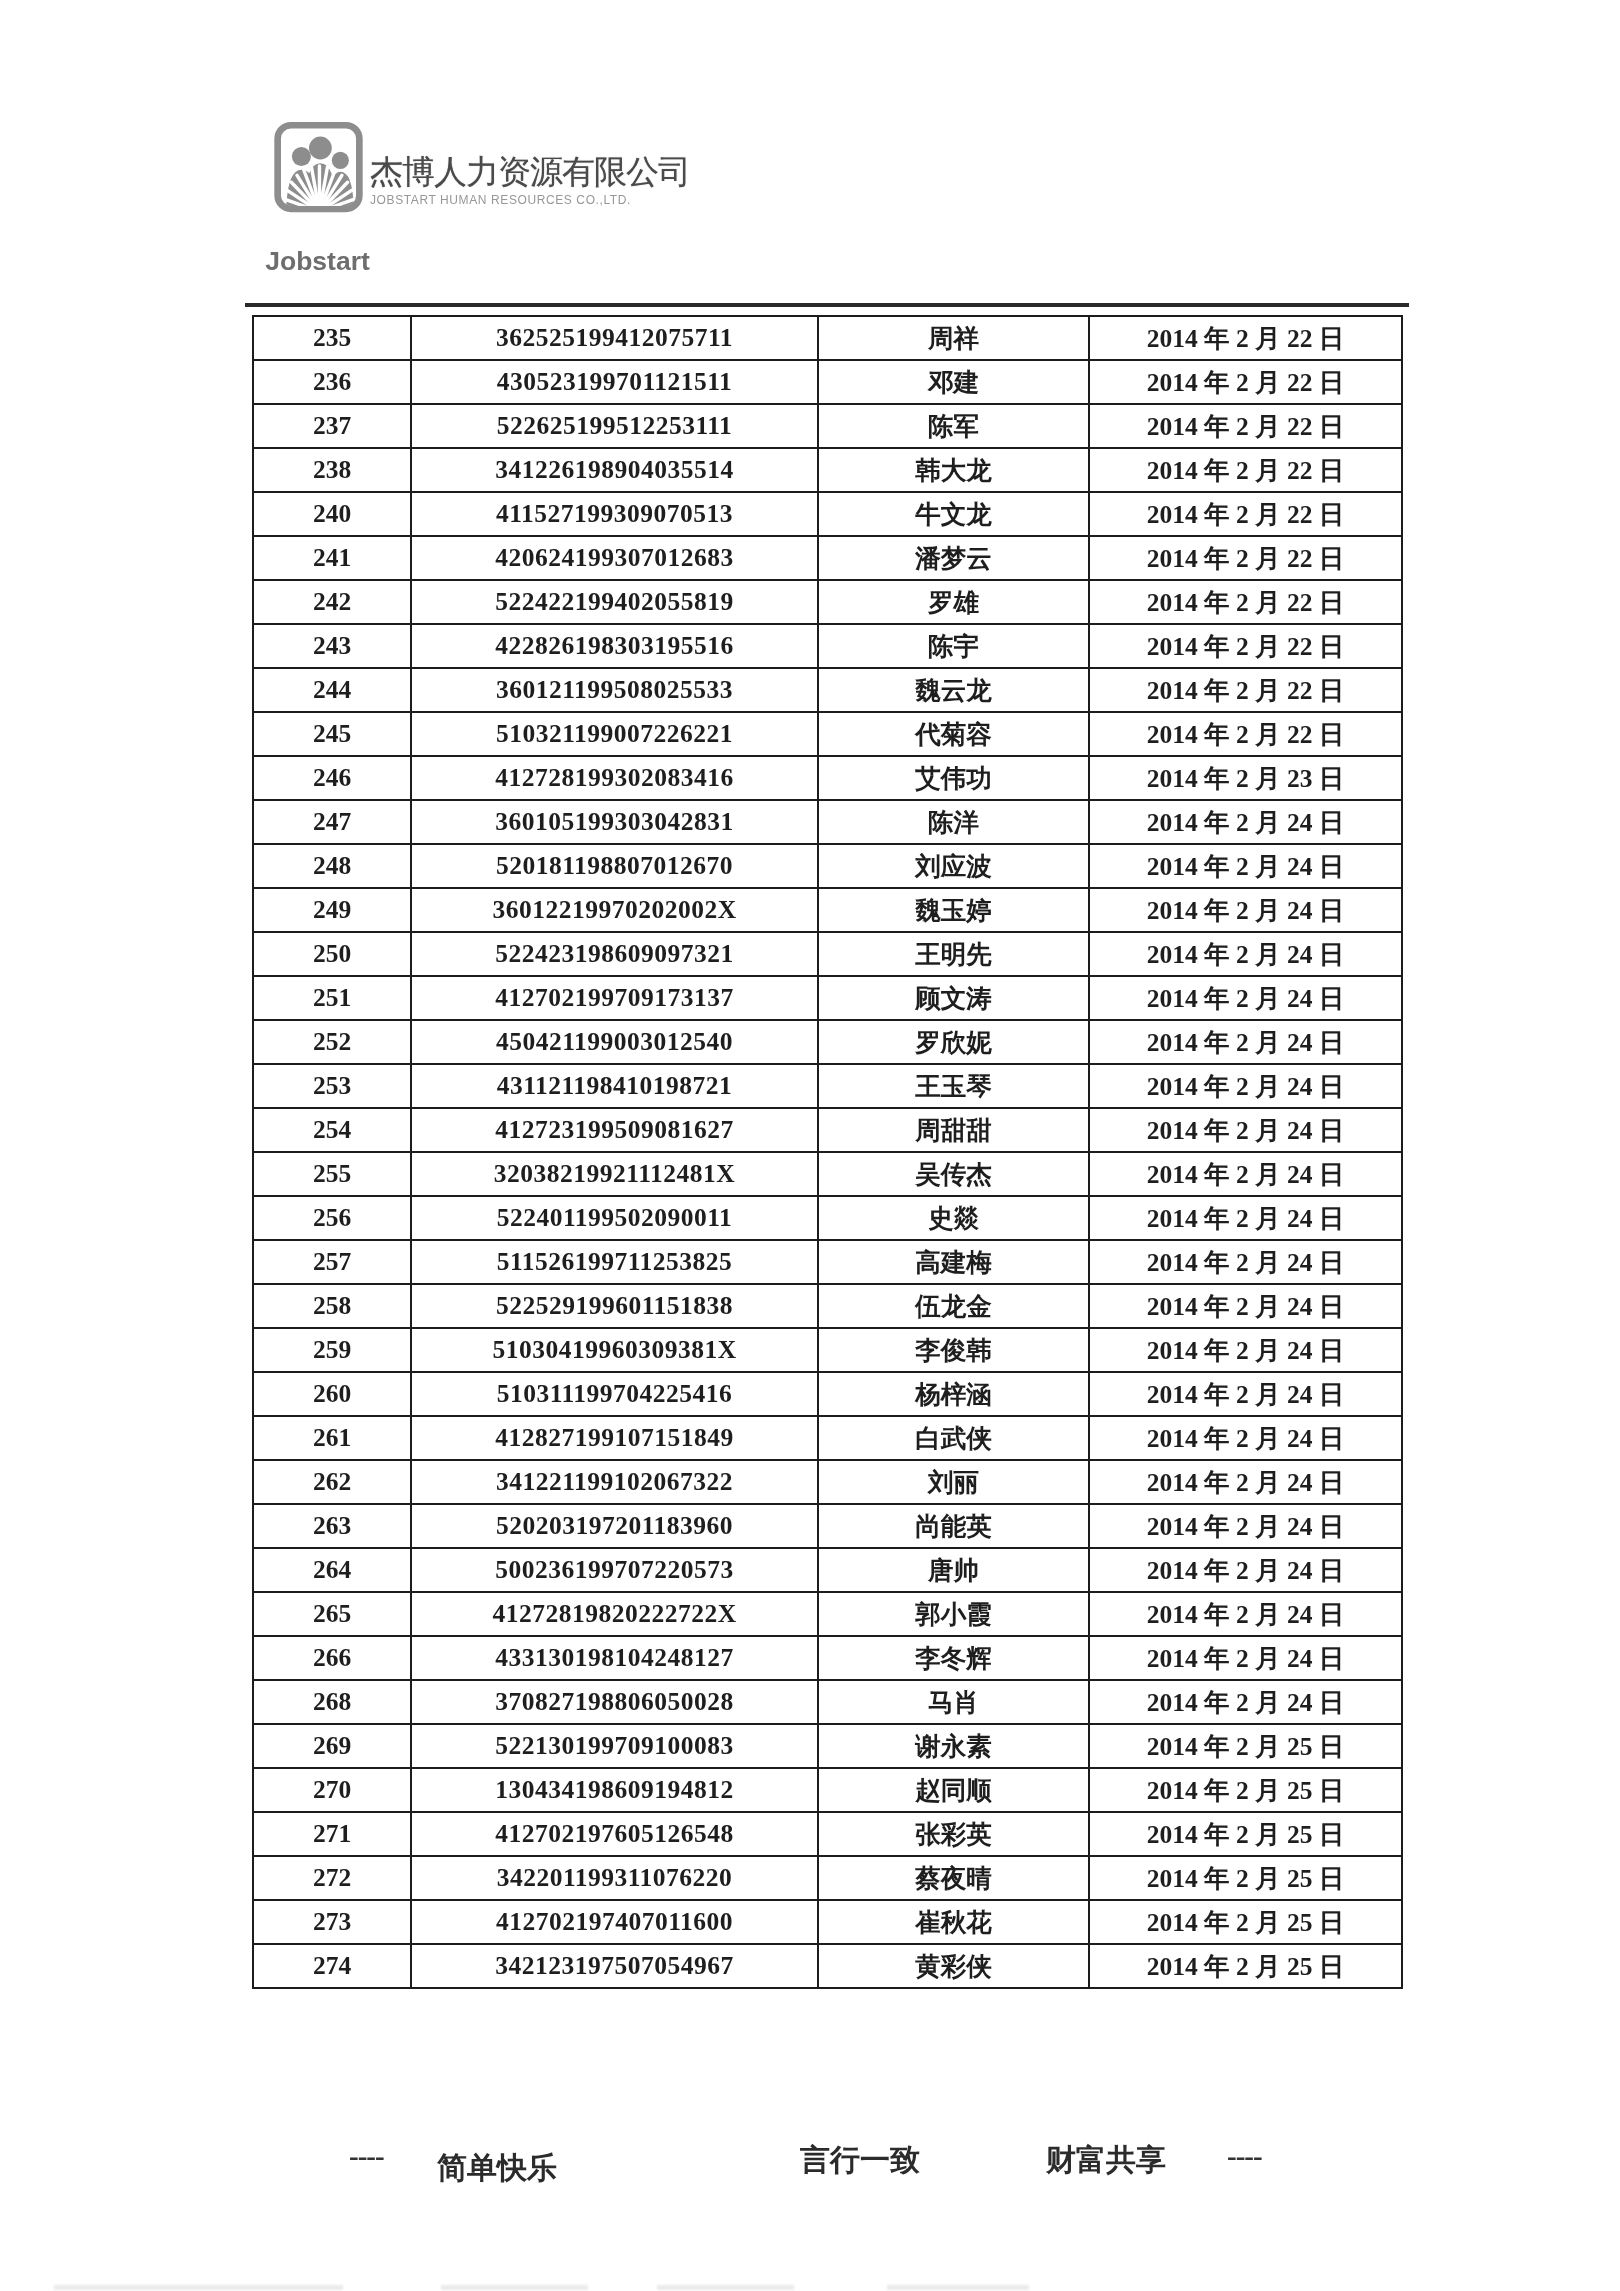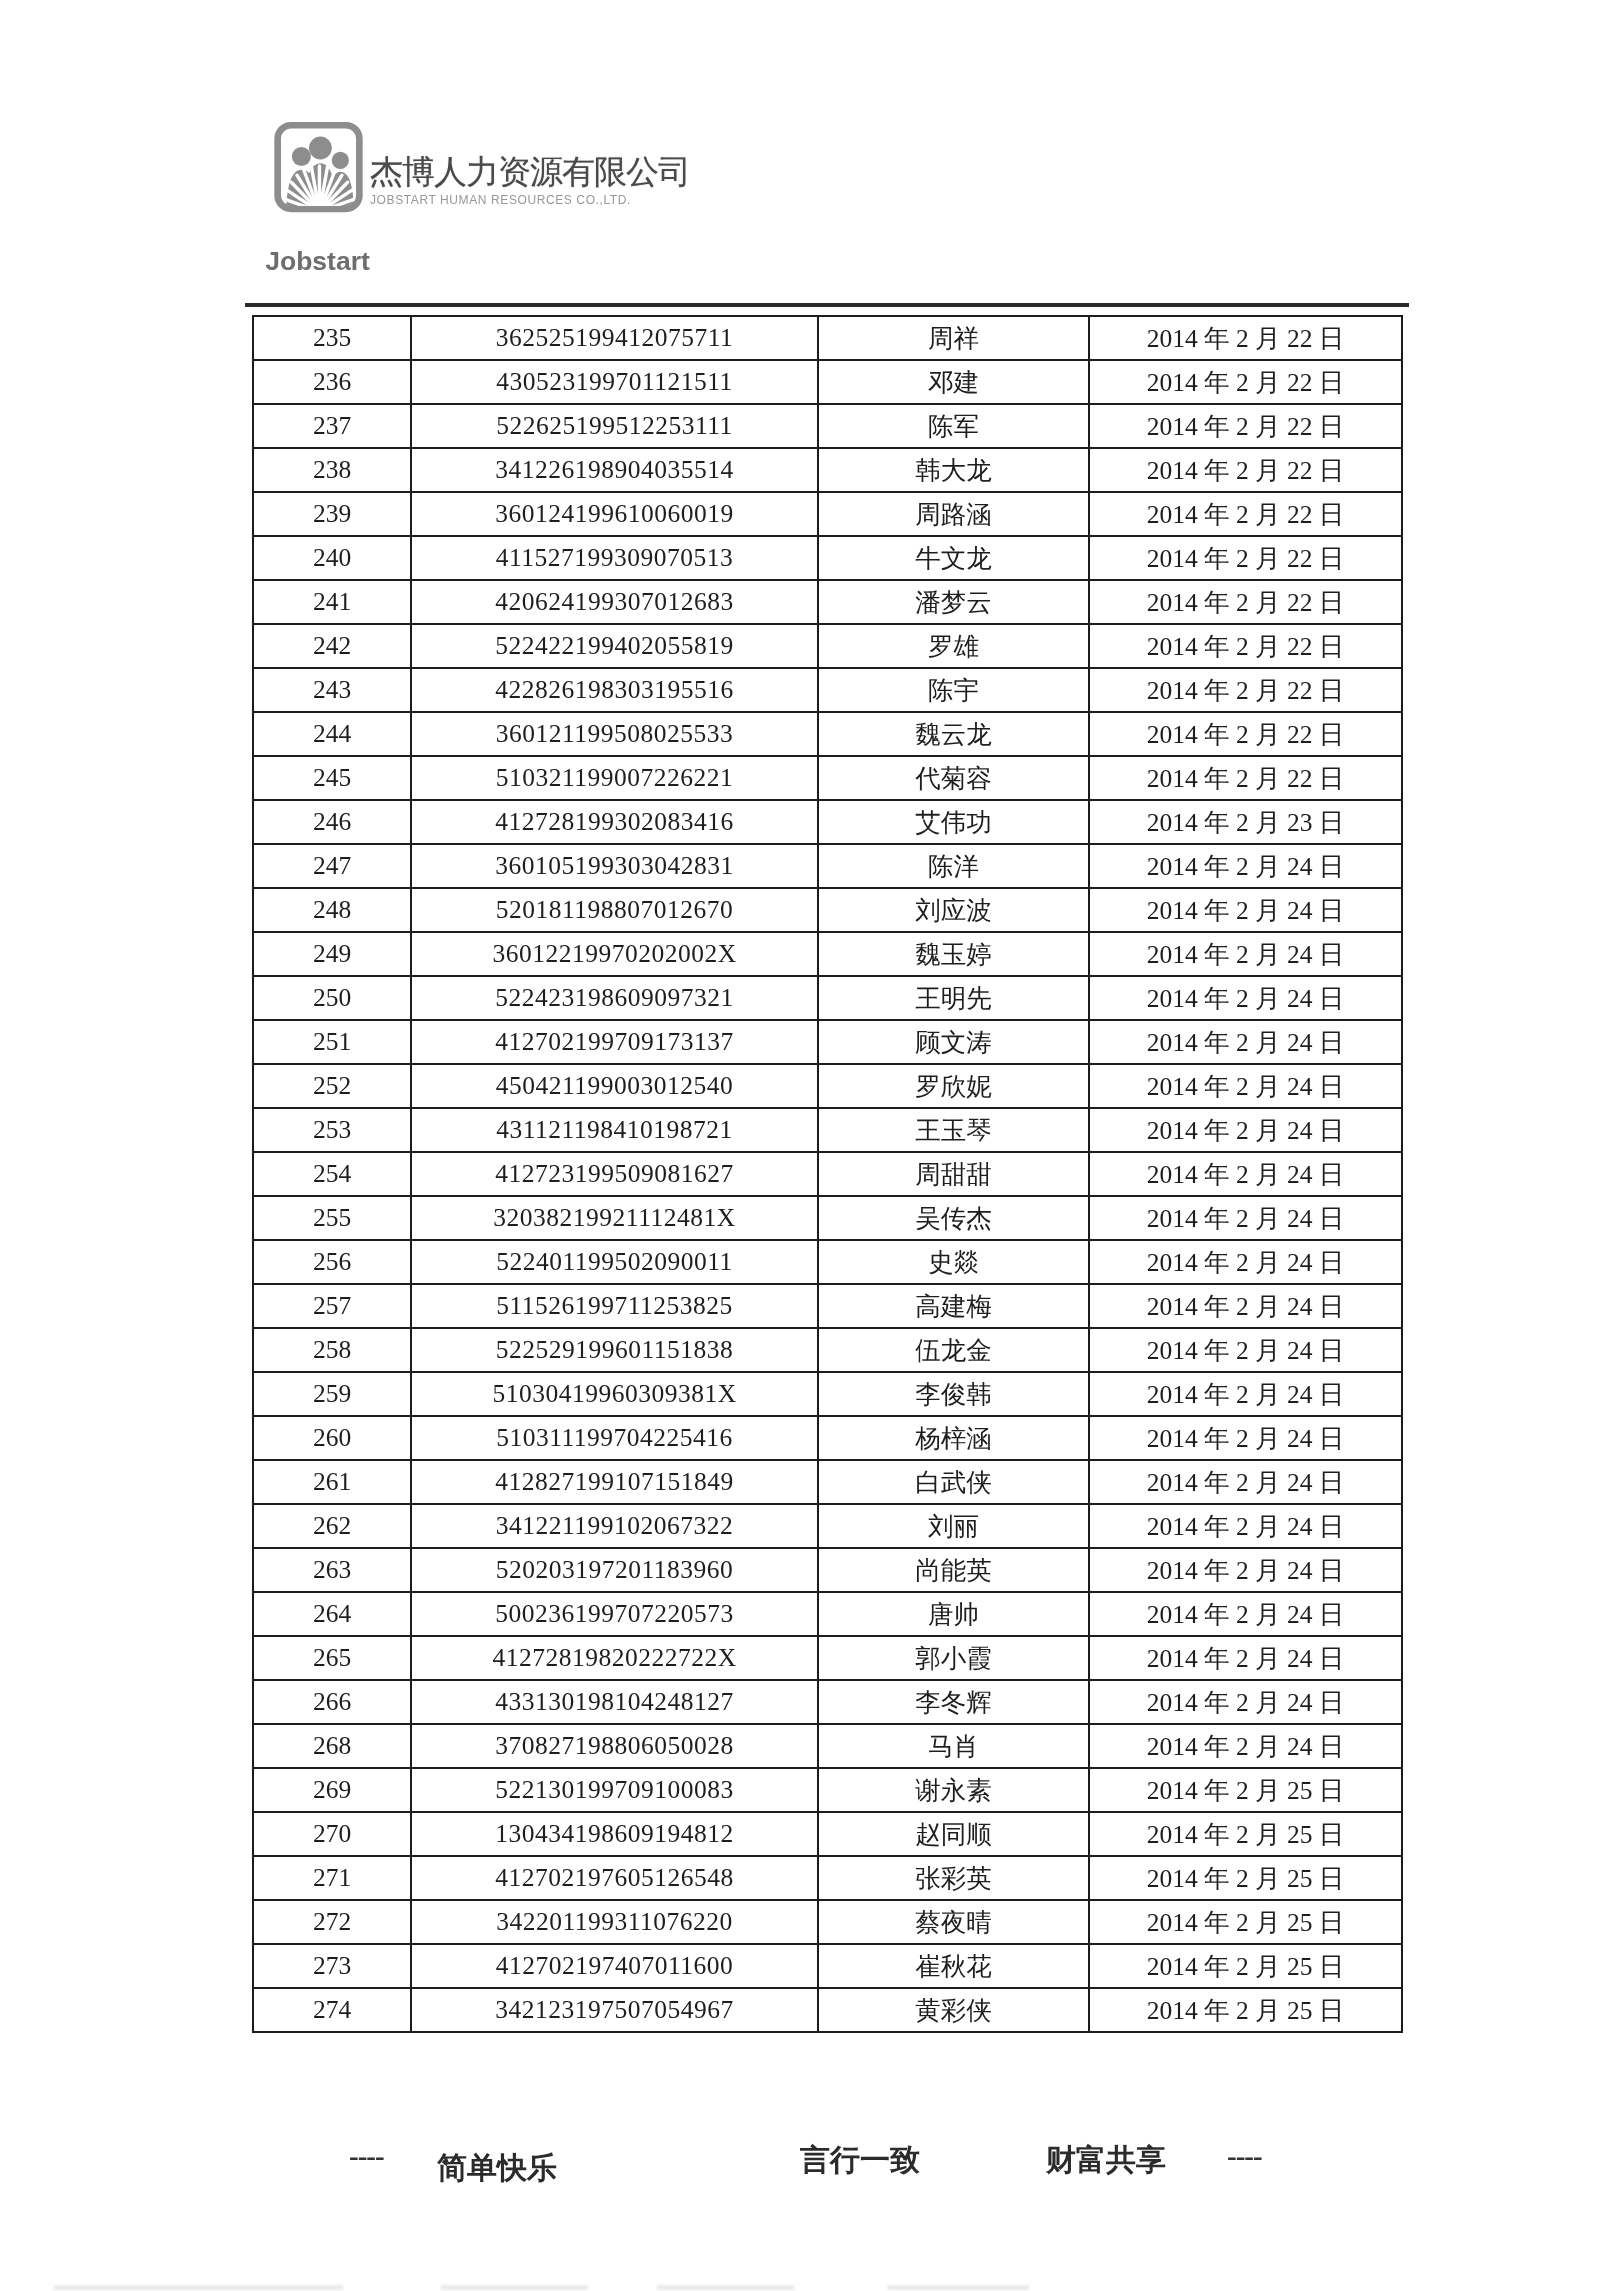--- a/index.html
+++ b/index.html
@@ -40,21 +40,21 @@
     position:absolute;left:252px;top:315px;
     width:1148px;
     border-collapse:collapse;table-layout:fixed;
     font-size:25.5px;color:#1e1e1e;
   }
   table.roster td{
     border:2px solid #1c1c1c;
     text-align:center;vertical-align:middle;
     padding:0;overflow:hidden;white-space:nowrap;
   }
-  table.roster tr{height:44px;}
+  table.roster tr{height:44px;font-weight:bold;}
   .col-no{width:158px;}
   .col-id{width:407px;}
   .col-name{width:271px;}
   .col-date{width:313px;}
   td.id-cell{letter-spacing:0.5px;margin-top:40px;}
   td.date-cell{letter-spacing:0px;}
   
   .footer-item{
     position:absolute;top:2140px;
     font-size:30px;font-weight:600;color:#2b2b2b;
@@ -146,26 +146,20 @@
       <td>陈军</td>
       <td class="date-cell">2014 年 2 月 22 日</td>
     </tr>
         <tr>
       <td>238</td>
       <td class="id-cell">341226198904035514</td>
       <td>韩大龙</td>
       <td class="date-cell">2014 年 2 月 22 日</td>
     </tr>
         <tr>
-      <td>239</td>
-      <td class="id-cell">360124199610060019</td>
-      <td>周路涵</td>
-      <td class="date-cell">2014 年 2 月 22 日</td>
-    </tr>
-        <tr>
       <td>240</td>
       <td class="id-cell">411527199309070513</td>
       <td>牛文龙</td>
       <td class="date-cell">2014 年 2 月 22 日</td>
     </tr>
         <tr>
       <td>241</td>
       <td class="id-cell">420624199307012683</td>
       <td>潘梦云</td>
       <td class="date-cell">2014 年 2 月 22 日</td>

